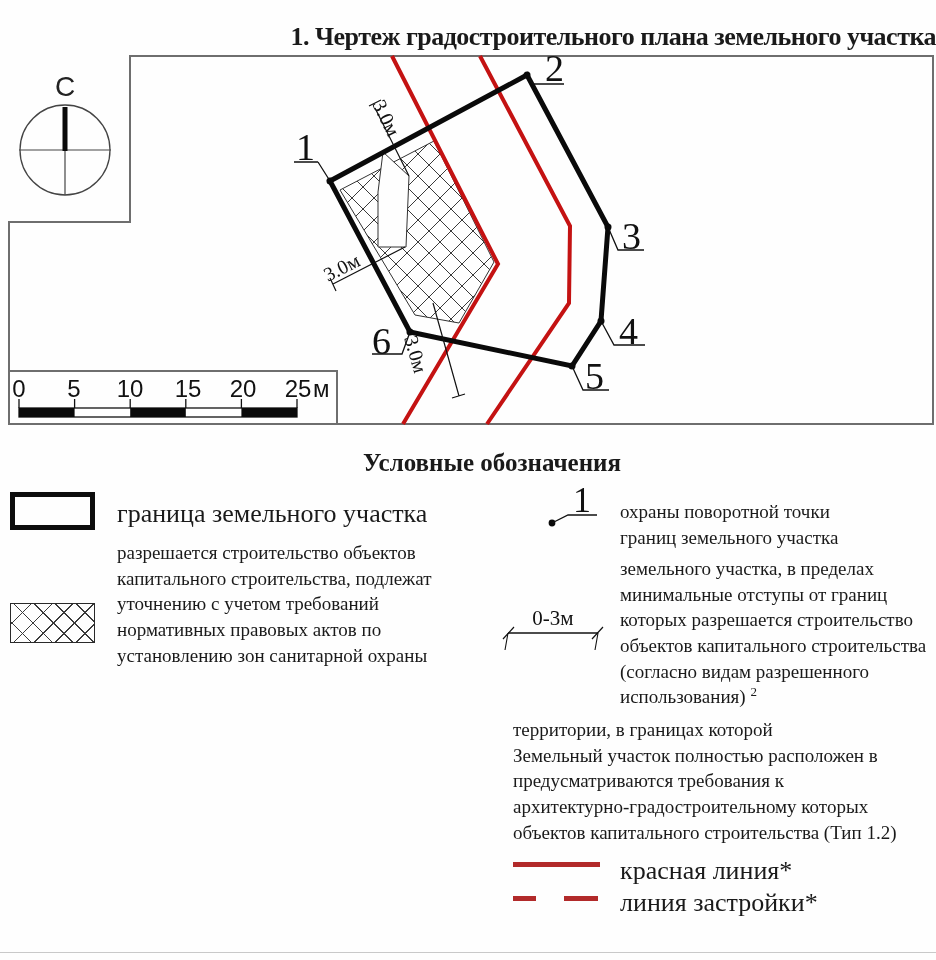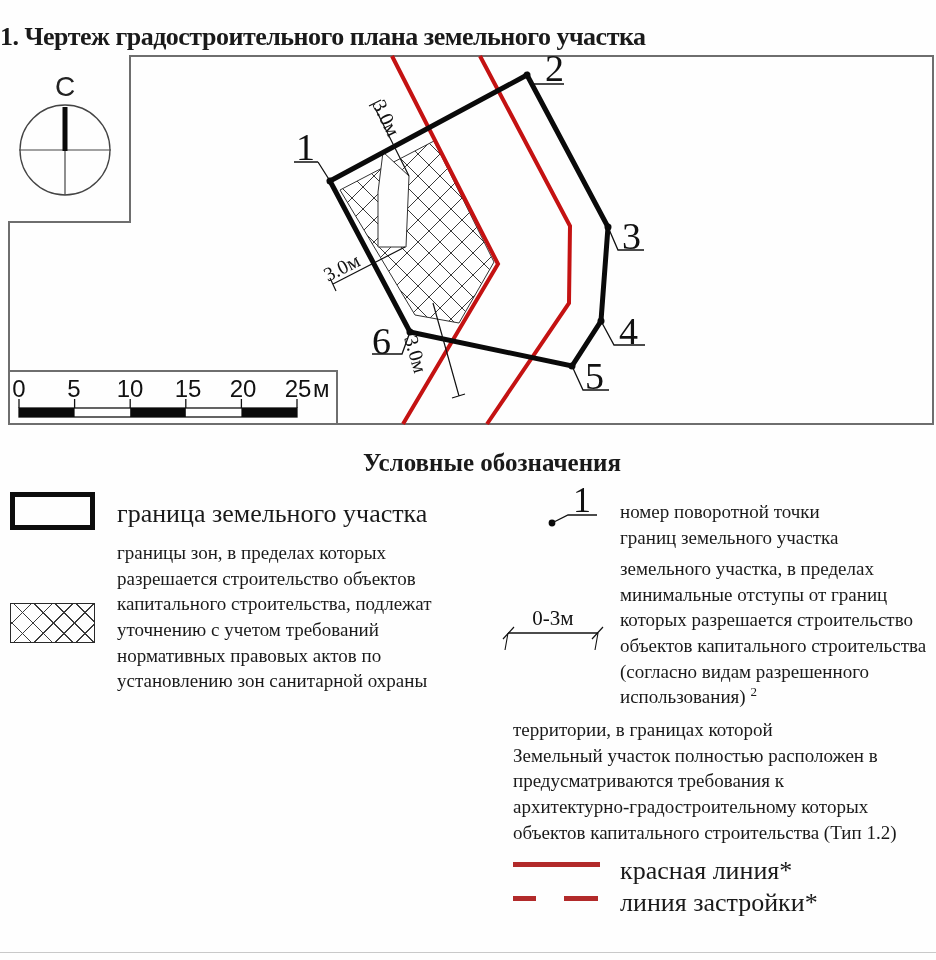--- a/index.html
+++ b/index.html
@@ -1,19 +1,19 @@
 <!DOCTYPE html>
 <html><head>
 <meta charset="utf-8">
 <style>
   html,body{margin:0;padding:0;background:#fff;}
   .page{position:relative;width:936px;height:960px;background:#fefefe;overflow:hidden;
         font-family:"Liberation Serif",serif;color:#1a1a1a;}
   .abs{position:absolute;}
-  .title{left:0;top:22px;width:936px;text-align:left;font-size:26px;font-weight:bold;
+  .title{left:0;top:22px;width:936px;text-align:right;font-size:26px;font-weight:bold;
          letter-spacing:-0.5px;white-space:nowrap;}
   .heading{left:0;top:449px;width:936px;text-align:center;font-size:25px;font-weight:bold;margin-left:24px;}
   .txt{font-size:26px;white-space:nowrap;}
   .ln{line-height:25.7px;height:25.7px;white-space:nowrap;font-size:19px;}
   sup{font-size:13px;line-height:0;}
   .sym-rect{left:10px;top:492px;width:85px;height:38px;border:5px solid #0d0d0d;box-sizing:border-box;}
   .sym-hatch{left:10px;top:603px;width:85px;height:40px;border:1.5px solid #2a2a2a;box-sizing:border-box;
     background-image:
       repeating-linear-gradient(45deg, transparent 0px, transparent 13.5px, #3a3a3a 13.5px, #3a3a3a 14.8px),
       repeating-linear-gradient(135deg, transparent 0px, transparent 13.5px, #3a3a3a 13.5px, #3a3a3a 14.8px);}
@@ -122,37 +122,36 @@
       <rect x="241.4" y="408" width="55.6" height="9" fill="#0a0a0a"></rect>
     </g>
   </svg>
 
   <div class="abs heading">Условные обозначения</div>
 
   <div class="abs sym-rect"></div>
   <div class="abs txt" style="left:117px;top:499px;">граница земельного участка</div>
 
   <div class="abs" style="left:117px;top:540px;">
-    <div class="ln">границы зон, в пределах которых</div>
     <div class="ln">разрешается строительство объектов</div>
     <div class="ln">капитального строительства, подлежат</div>
     <div class="ln">уточнению с учетом требований</div>
     <div class="ln">нормативных правовых актов по</div>
     <div class="ln">установлению зон санитарной охраны</div>
   </div>
 
   <div class="abs sym-hatch"></div>
 
   <svg class="abs" style="left:535px;top:478px;" width="70" height="54" viewBox="0 0 70 54">
     <circle cx="17" cy="45" r="3.4" fill="#0a0a0a"></circle>
     <path d="M17,45 L33,37 L62,37" fill="none" stroke="#111" stroke-width="1.3"></path>
     <text x="38" y="34" style="font-family:'Liberation Serif',serif;font-size:36px;fill:#111;">1</text>
   </svg>
   <div class="abs" style="left:620px;top:499px;">
-    <div class="ln">номер поворотной точки</div>
+    <div class="ln">охраны поворотной точки</div>
     <div class="ln">границ земельного участка</div>
   </div>
 
   <svg class="abs" style="left:495px;top:600px;" width="120" height="54" viewBox="0 0 120 54">
     <text x="58" y="25" text-anchor="middle" style="font-family:'Liberation Serif',serif;font-size:21px;fill:#111;">0-3м</text>
     <path d="M13,33 L103,33" stroke="#111" stroke-width="1.3"></path>
     <path d="M8,39 L19,27 M97,39 L108,27" stroke="#111" stroke-width="1.2"></path>
     <path d="M13,33 L10,50 M103,33 L100,50" stroke="#111" stroke-width="1.1"></path>
   </svg>
   <div class="abs" style="left:620px;top:556px;">

